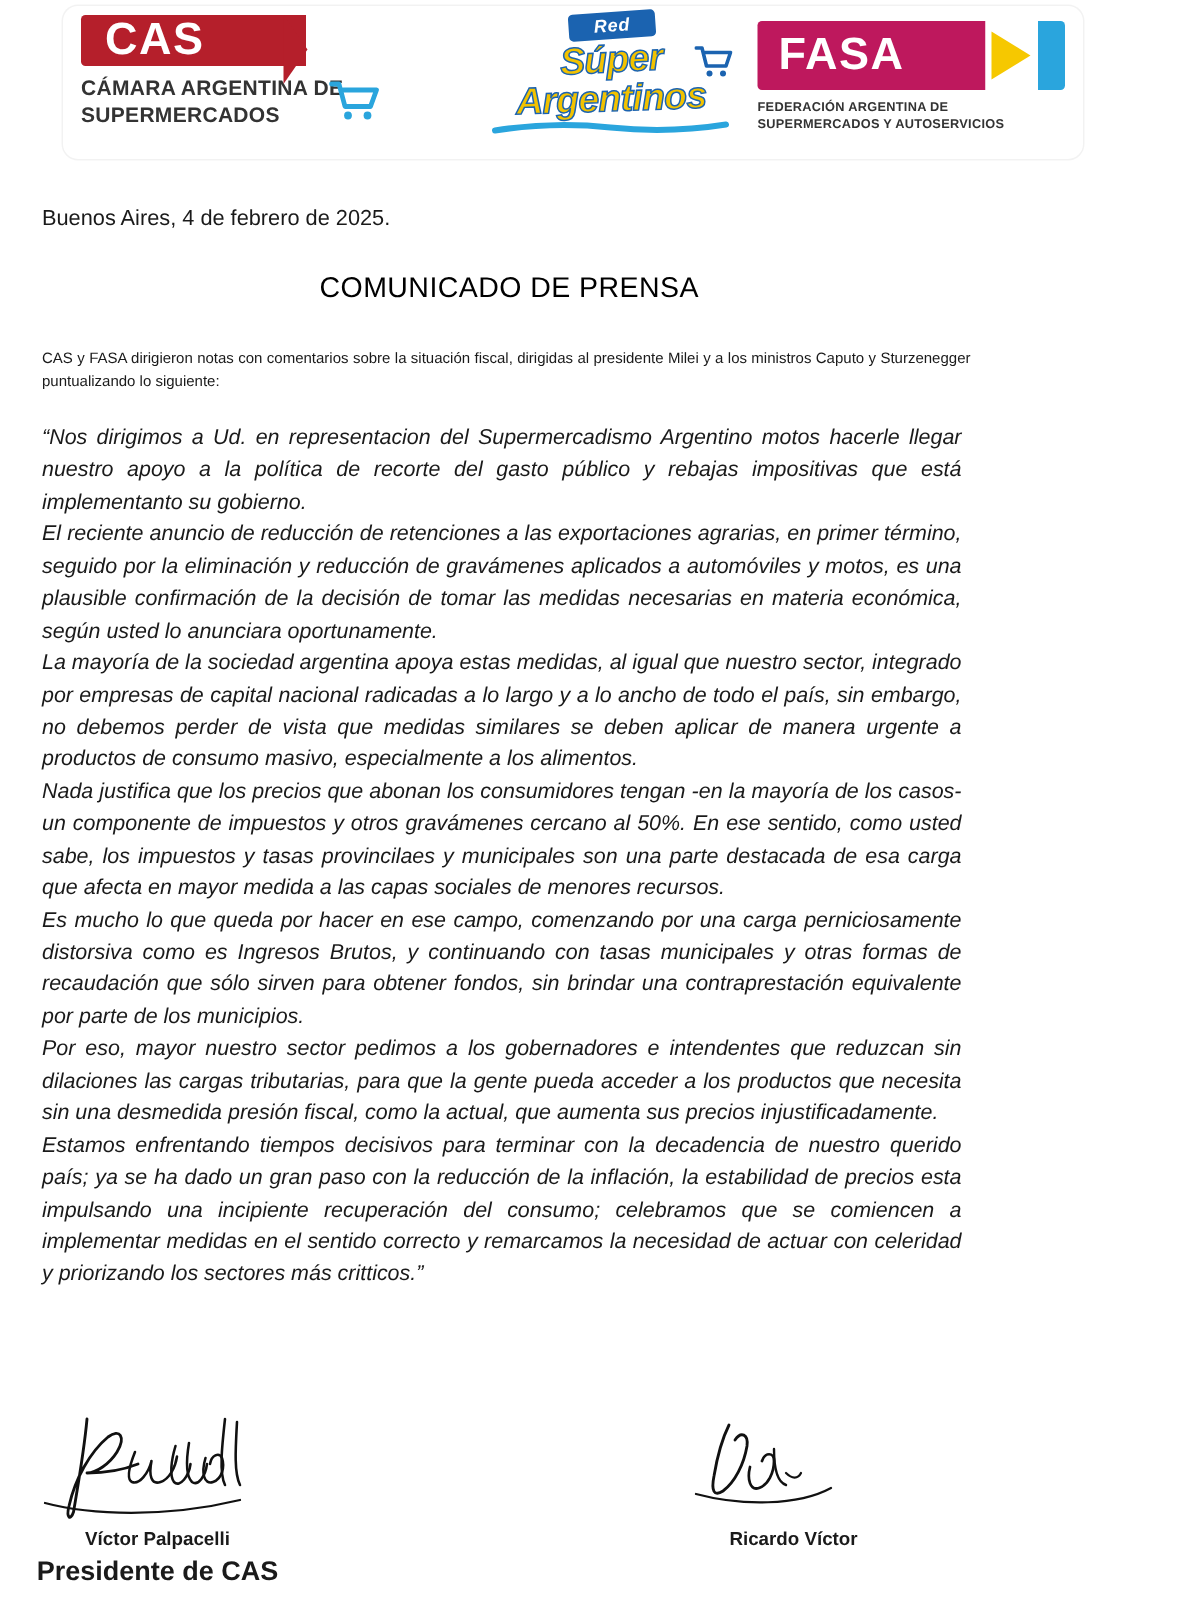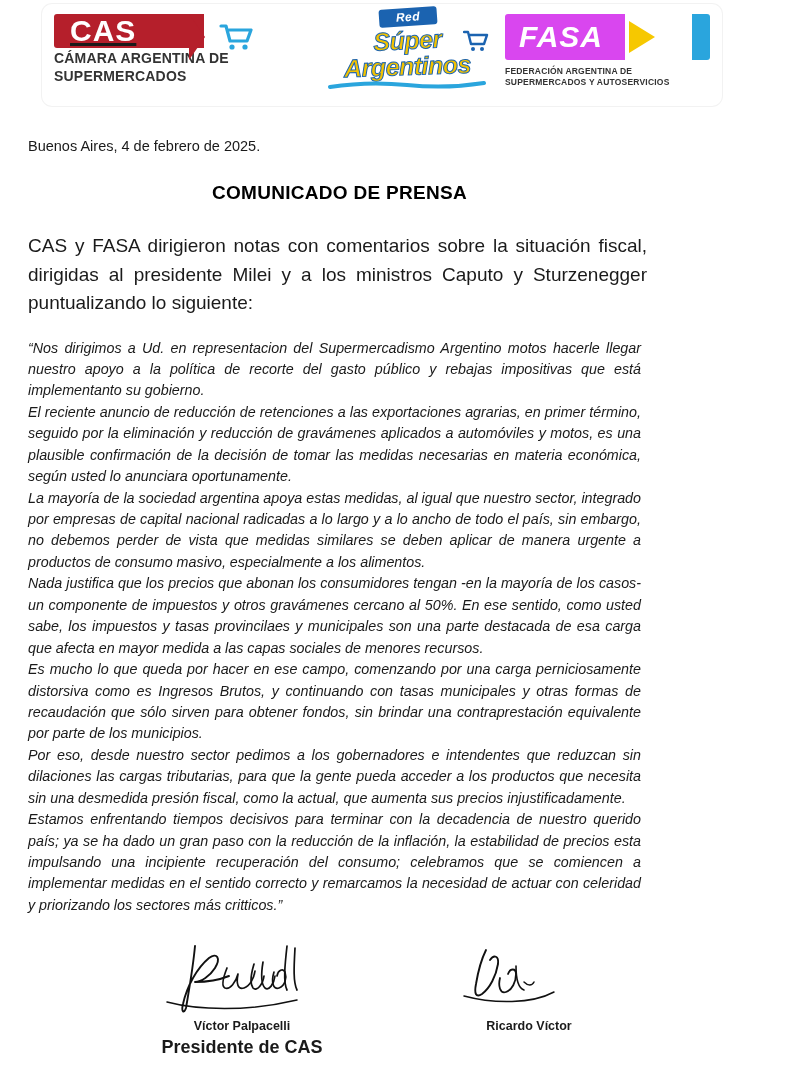--- a/index.html
+++ b/index.html
@@ -35,22 +35,21 @@
   .cas-logo {
     position: absolute;
     left: 12px;
     top: 10px;
     width: 205px;
   }
   .cas-bar {
     position: relative;
     height: 30px;
     display: flex;
-    align-items: flex-start;
-    text-decoration: underline;
+    align-items: flex-end;
   }
   .cas-red {
     background: #b51f2b;
     width: 150px;
     border-radius: 3px 0 0 3px;
     display: flex;
     align-items: center;
     justify-content: flex-start;
     position: relative;
   }
@@ -178,27 +177,26 @@
     top: 10px;
     width: 205px;
   }
   .fasa-bar {
     position: relative;
     height: 46px;
     display: flex;
     align-items: stretch;
   }
   .fasa-green {
-    background: #d946ef;
-    width: 120px;
+    background: #be185d;
+    width: 152px;
     border-radius: 3px 0 0 3px;
     display: flex;
     align-items: center;
     position: relative;
-    font-style: italic;
   }
   .fasa-word {
     color: #ffffff;
     font-size: 30px;
     font-weight: bold;
     letter-spacing: 1px;
     padding-left: 14px;
     z-index: 2;
   }
   .fasa-yellow {
@@ -243,27 +241,27 @@
   }
   .date-line {
     margin: 32px 0 0 28px;
     font-size: 14.5px;
     color: #1a1a1a;
   }
   .title {
     margin: 28px 0 0 0;
     text-align: center;
     font-size: 19px;
-    font-weight: bold;
+    font-weight: normal;
     letter-spacing: 0.3px;
     color: #000000;
   }
   .intro {
     margin: 28px 32px 0 28px;
-    font-size: 19px;
+    font-size: 10px;
     line-height: 1.5;
     text-align: justify;
     color: #1a1a1a;
   }
   .quote-block {
     margin: 20px 38px 0 28px;
     font-size: 14.3px;
     font-style: italic;
     line-height: 1.5;
     text-align: justify;
@@ -274,21 +272,21 @@
     text-indent: 0;
   }
 
   
   .signatures {
     position: absolute;
     left: 0;
     top: 938px;
     width: 634px;
     display: flex;
-    justify-content: flex-end;
+    justify-content: space-between;
     gap: 77px;
   }
   .sig-block {
     width: 210px;
     text-align: center;
     position: relative;
   }
   .sig-art {
     height: 80px;
     position: relative;
@@ -369,21 +367,21 @@
   <div class="date-line">Buenos Aires, 4 de febrero de 2025.</div>
   <div class="title">COMUNICADO DE PRENSA</div>
   <div class="intro">CAS y FASA dirigieron notas con comentarios sobre la situación fiscal, dirigidas al presidente Milei y a los ministros Caputo y Sturzenegger puntualizando lo siguiente:</div>
 
   <div class="quote-block">
     <p>“Nos dirigimos a Ud. en representacion del Supermercadismo Argentino motos hacerle llegar nuestro apoyo a la política de recorte del gasto público y rebajas impositivas que está implementanto su gobierno.</p>
     <p>El reciente anuncio de reducción de retenciones a las exportaciones agrarias, en primer término, seguido por la eliminación y reducción de gravámenes aplicados a automóviles y motos, es una plausible confirmación de la decisión de tomar las medidas necesarias en materia económica, según usted lo anunciara oportunamente.</p>
     <p>La mayoría de la sociedad argentina apoya estas medidas, al igual que nuestro sector, integrado por empresas de capital nacional radicadas a lo largo y a lo ancho de todo el país, sin embargo, no debemos perder de vista que medidas similares se deben aplicar de manera urgente a productos de consumo masivo, especialmente a los alimentos.</p>
     <p>Nada justifica que los precios que abonan los consumidores tengan -en la mayoría de los casos- un componente de impuestos y otros gravámenes cercano al 50%. En ese sentido, como usted sabe, los impuestos y tasas provincilaes y municipales son  una parte destacada de esa carga que afecta en mayor medida a las capas sociales de menores recursos.</p>
     <p>Es mucho lo que queda por hacer en ese campo, comenzando por una carga perniciosamente distorsiva como es Ingresos Brutos, y continuando con tasas municipales y otras formas de recaudación que sólo sirven para obtener fondos, sin brindar una contraprestación equivalente por parte de los municipios.</p>
-    <p>Por eso, desde nuestro sector pedimos a los gobernadores e intendentes que reduzcan sin dilaciones las cargas tributarias, para que la gente pueda acceder a los productos que necesita sin una desmedida presión fiscal, como la actual, que aumenta sus precios injustificadamente.</p>
+    <p>Por eso, mayor nuestro sector pedimos a los gobernadores e intendentes que reduzcan sin dilaciones las cargas tributarias, para que la gente pueda acceder a los productos que necesita sin una desmedida presión fiscal, como la actual, que aumenta sus precios injustificadamente.</p>
     <p>Estamos enfrentando tiempos decisivos para terminar con la decadencia de nuestro querido país; ya se ha dado un gran paso con la reducción de la inflación, la estabilidad de precios esta impulsando una incipiente recuperación del consumo;   celebramos que se comiencen a implementar medidas en el sentido correcto y remarcamos la necesidad de actuar con celeridad y priorizando los sectores más critticos.”</p>
   </div>
 </div>
 
 <div class="signatures">
 
   <div class="sig-block">
     <div class="sig-art">
       <svg width="210" height="80" viewBox="0 0 210 80">
         <g fill="none" stroke="#111111" stroke-linecap="round" stroke-linejoin="round">

